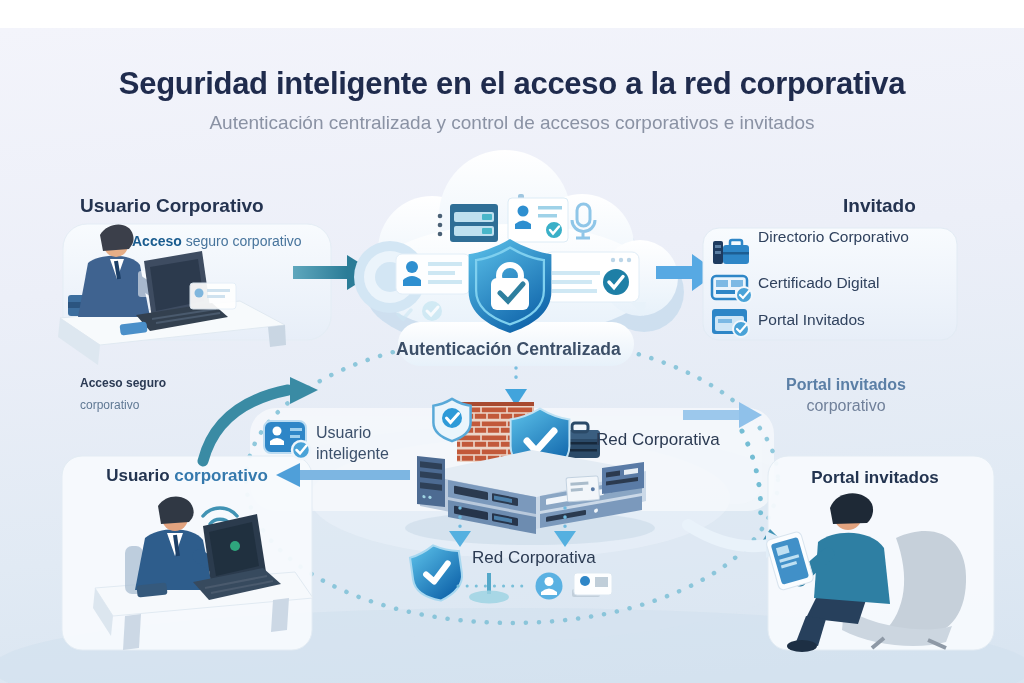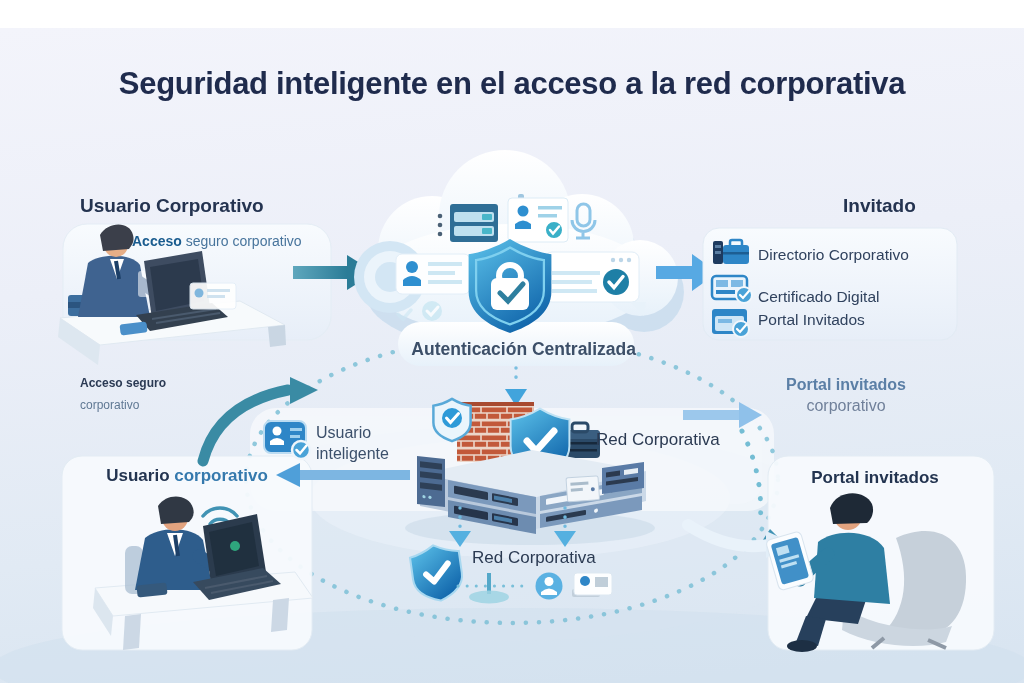--- a/index.html
+++ b/index.html
@@ -14,21 +14,21 @@
     left:0;right:0;top:38px;text-align:center;
     font-size:31px;font-weight:bold;color:#1f2b4d;letter-spacing:-.3px;
   }
   .subtitle{
     left:0;right:0;top:84px;text-align:center;
     font-size:19px;color:#8a92a4;
   }
   .h-section{font-size:19px;font-weight:bold;color:#243350;}
   .bubble-text{left:132px;top:205px;font-size:14px;color:#47749c;}
   .bubble-text .bold{font-weight:bold;color:#1a5c8f;}
-  .cloud-label{left:396px;top:311px;width:240px;text-align:right;
+  .cloud-label{left:396px;top:311px;width:240px;text-align:left;
     font-size:17.5px;font-weight:600;color:#3c4f68;}
   .guest-item{left:758px;font-size:15.5px;color:#30425e;}
   .two-line{font-size:12px;line-height:22px;}
   .secure-access .l1{font-weight:bold;color:#2b3a54;}
   .secure-access .l2{color:#5f7893;}
   .auth-user{left:316px;top:394px;font-size:16px;line-height:21px;color:#3c506b;}
   .net-label{font-size:17px;color:#2b3a52;}
   .card-heading{font-size:17px;font-weight:bold;color:#233450;}
   .card-heading .accent{color:#3579ad;}
   .sponsored{left:766px;top:346px;width:160px;text-align:center;font-size:16px;line-height:21px;}
@@ -428,34 +428,35 @@
         <rect x="0" y="44" width="36" height="52" rx="5" fill="#fbfdff" stroke="#d9e4ee"></rect>
         <rect x="4" y="49" width="28" height="42" rx="3" fill="#4190c8"></rect>
         <rect x="8" y="54" width="12" height="8" fill="#bfe0f2"></rect>
         <rect x="8" y="66" width="20" height="3" fill="#bfe0f2"></rect>
         <rect x="8" y="72" width="16" height="3" fill="#bfe0f2"></rect>
       </g>
     </g>
   </svg>
 
   <div class="abs title">Seguridad inteligente en el acceso a la red corporativa</div>
+  <div class="abs subtitle">Autenticación centralizada y control de accesos corporativos e invitados</div>
 
   <div class="abs h-section" style="left:80px;top:167px">Usuario Corporativo</div>
 
   <div class="abs bubble-text">
     <span class="bold">Acceso</span>
     <span>seguro corporativo</span>
   </div>
 
   <div class="abs cloud-label">Autenticación Centralizada</div>
 
   <div class="abs h-section" style="left:843px;top:167px">Invitado</div>
 
-  <div class="abs guest-item" style="top:218px">Directorio Corporativo</div>
-  <div class="abs guest-item" style="top:260px">Certificado Digital</div>
+  <div class="abs guest-item" style="top:200px">Directorio Corporativo</div>
+  <div class="abs guest-item" style="top:246px">Certificado Digital</div>
   <div class="abs guest-item" style="top:283px">Portal Invitados</div>
 
   <div class="abs two-line secure-access" style="left:80px;top:344px">
     <div class="l1">Acceso seguro</div>
     <div class="l2">corporativo</div>
   </div>
 
   <div class="abs auth-user">
     <div>Usuario</div>
     <div>inteligente</div>

